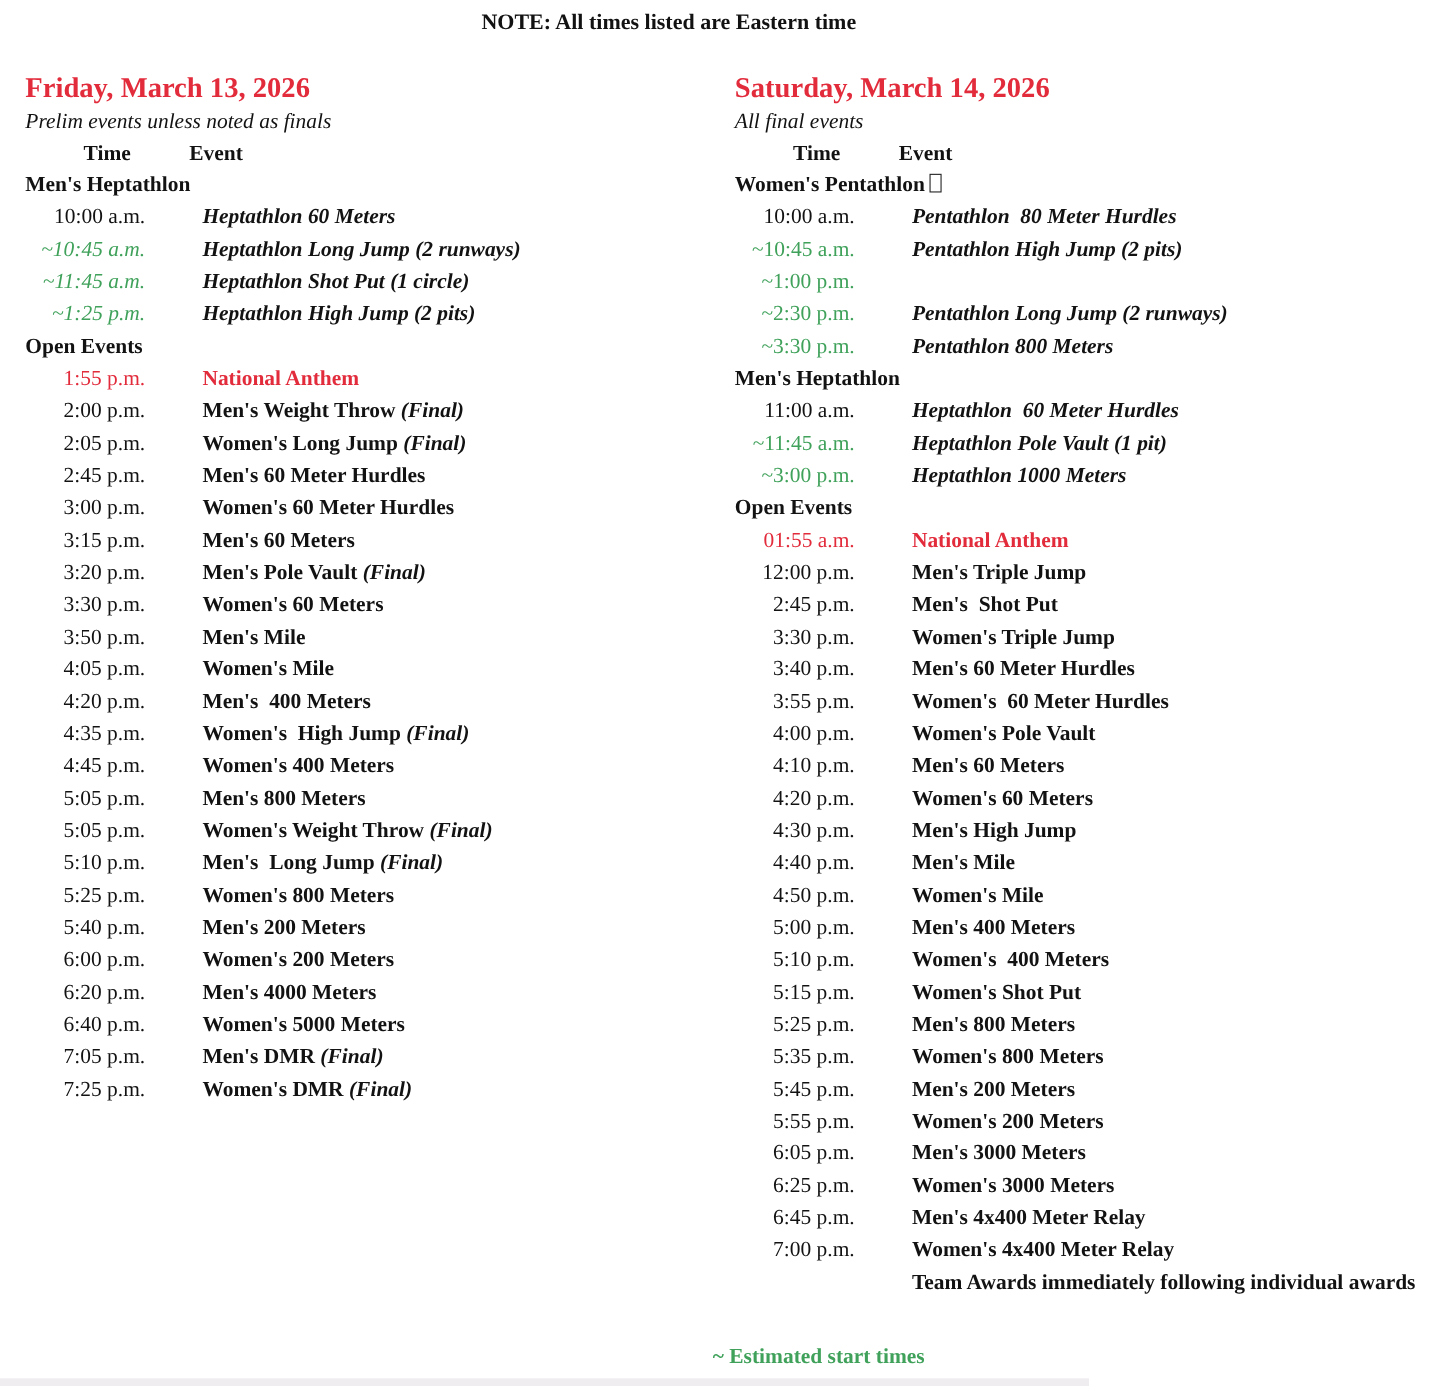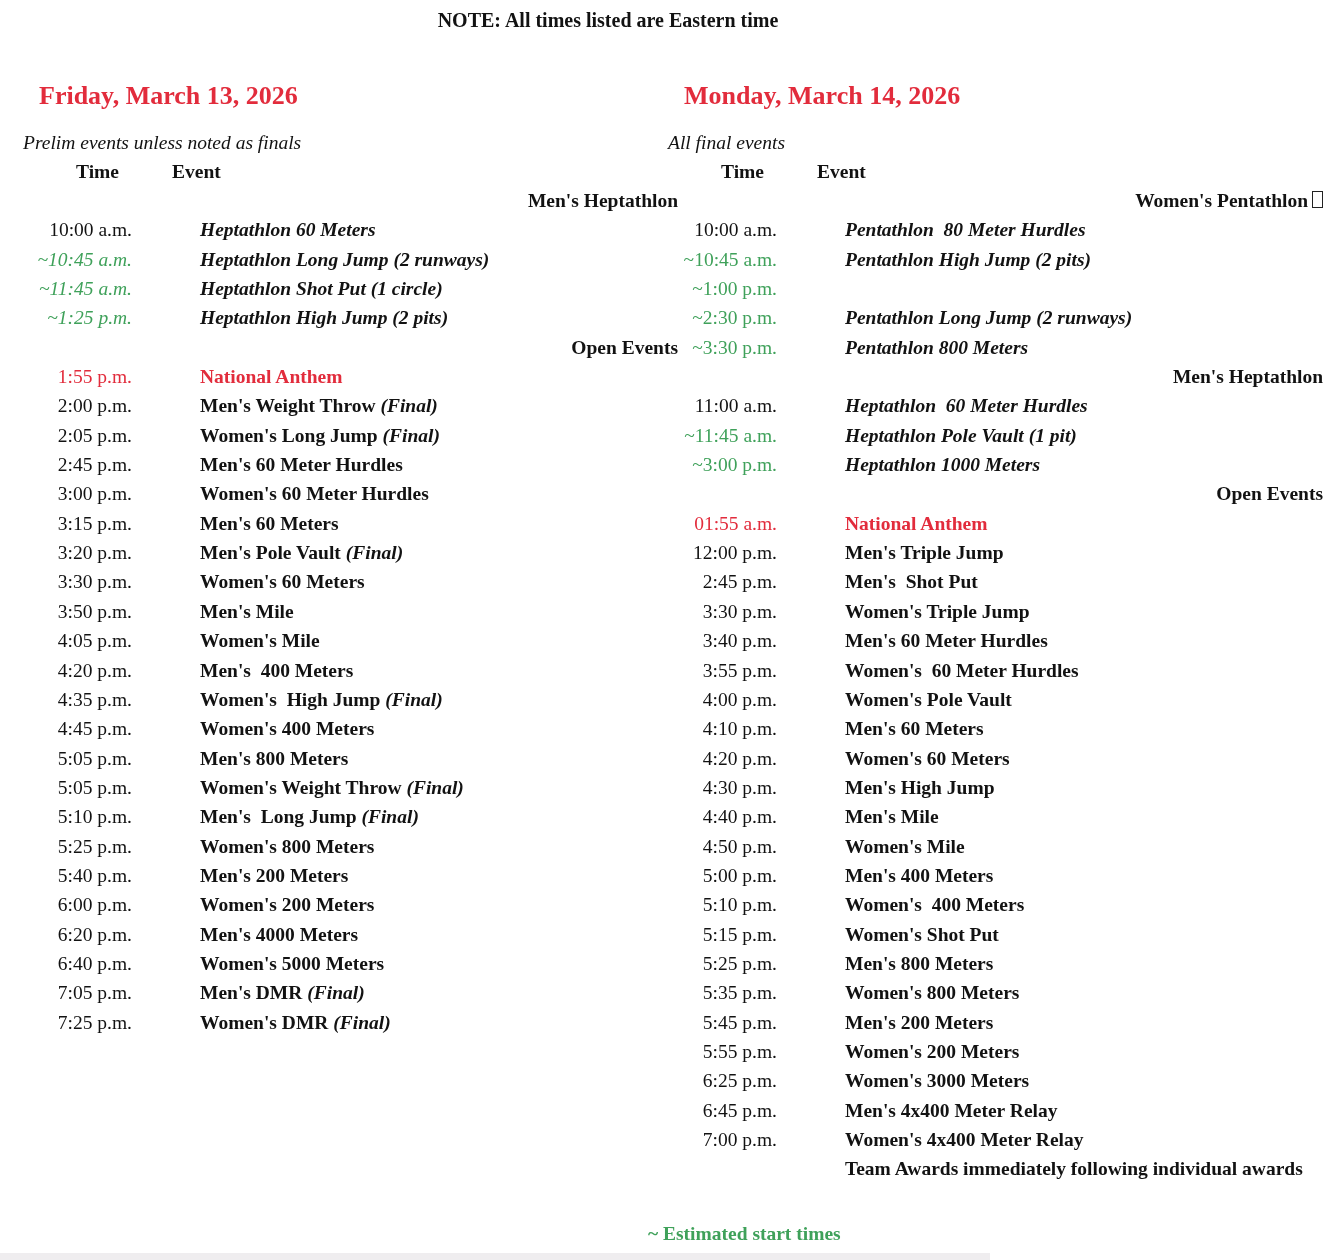--- a/index.html
+++ b/index.html
@@ -14,36 +14,36 @@
   .note{
     position:absolute;top:7px;left:0;width:1216px;
     text-align:center;
     font-weight:700;
     font-size:20px;line-height:26px;
   }
   .col{position:absolute;top:64px;width:655px;}
   #day-0{left:23px;}
   #day-1{left:668px;}
   .day-title{
-    margin:16px;
+    margin:0;
     font-size:26px;line-height:32px;
     font-weight:700;
     color:var(--red,#e22c3c);
   }
   .day-subtitle{
     font-size:19.5px;line-height:29px;
     font-style:italic;
   }
   .hdr{display:flex;font-weight:700;font-size:19.5px;line-height:29px;text-align:center;}
   .hdr-time{width:149px;flex:none;}
   .rows{font-size:19.5px;}
-  .row{display:flex;height:29.35px;line-height:29.35px;align-items:flex-end;gap:16px;}
+  .row{display:flex;height:29.35px;line-height:29.35px;align-items:flex-end;}
   .row .time{width:109px;flex:none;text-align:right;white-space:pre;}
   .row .event{margin-left:52px;white-space:pre;font-weight:bold;}
-  .section-row{height:29.35px;line-height:29.35px;font-weight:700;text-align:right;}
+  .section-row{height:29.35px;line-height:29.35px;font-weight:700;}
   .time.black{color:var(--text,#121212);}
   .time.green{color:var(--green,#3fa15a);}
   .time.green-italic{color:var(--green,#3fa15a);font-style:italic;}
   .time.red{color:var(--red,#e22c3c);}
   .event.normal{color:var(--text,#121212);}
   .event.italic{font-style:italic;color:var(--text,#121212);}
   .event.red{color:var(--red,#e22c3c);}
   .suffix{font-style:italic;}
   .glyph-box{
     display:inline-block;width:9px;height:15px;
@@ -183,21 +183,21 @@
           <span class="event normal">Men's DMR<span class="suffix"> (Final)</span></span>
         </div>
         <div class="row">
           <span class="time black">7:25 p.m.</span>
           <span class="event normal">Women's DMR<span class="suffix"> (Final)</span></span>
         </div>
       </div>
   </section>
 
   <section class="col" id="day-1">
-    <h2 class="day-title">Monday, March 14, 2026</h2>
+    <h2 class="day-title">Saturday, March 14, 2026</h2>
     <div class="day-subtitle">All final events</div>
     <div class="hdr">
       <span class="hdr-time">Time</span>
       <span class="hdr-event">Event</span>
     </div>
     <div class="rows" id="rows-1">
         <div class="section-row"><span class="section-label">Women's Pentathlon</span><span class="glyph-box"></span></div>
         <div class="row">
           <span class="time black">10:00 a.m.</span>
           <span class="event italic">Pentathlon  80 Meter Hurdles</span>
@@ -301,20 +301,24 @@
         </div>
         <div class="row">
           <span class="time black">5:45 p.m.</span>
           <span class="event normal">Men's 200 Meters</span>
         </div>
         <div class="row">
           <span class="time black">5:55 p.m.</span>
           <span class="event normal">Women's 200 Meters</span>
         </div>
         <div class="row">
+          <span class="time black">6:05 p.m.</span>
+          <span class="event normal">Men's 3000 Meters</span>
+        </div>
+        <div class="row">
           <span class="time black">6:25 p.m.</span>
           <span class="event normal">Women's 3000 Meters</span>
         </div>
         <div class="row">
           <span class="time black">6:45 p.m.</span>
           <span class="event normal">Men's 4x400 Meter Relay</span>
         </div>
         <div class="row">
           <span class="time black">7:00 p.m.</span>
           <span class="event normal">Women's 4x400 Meter Relay</span>

